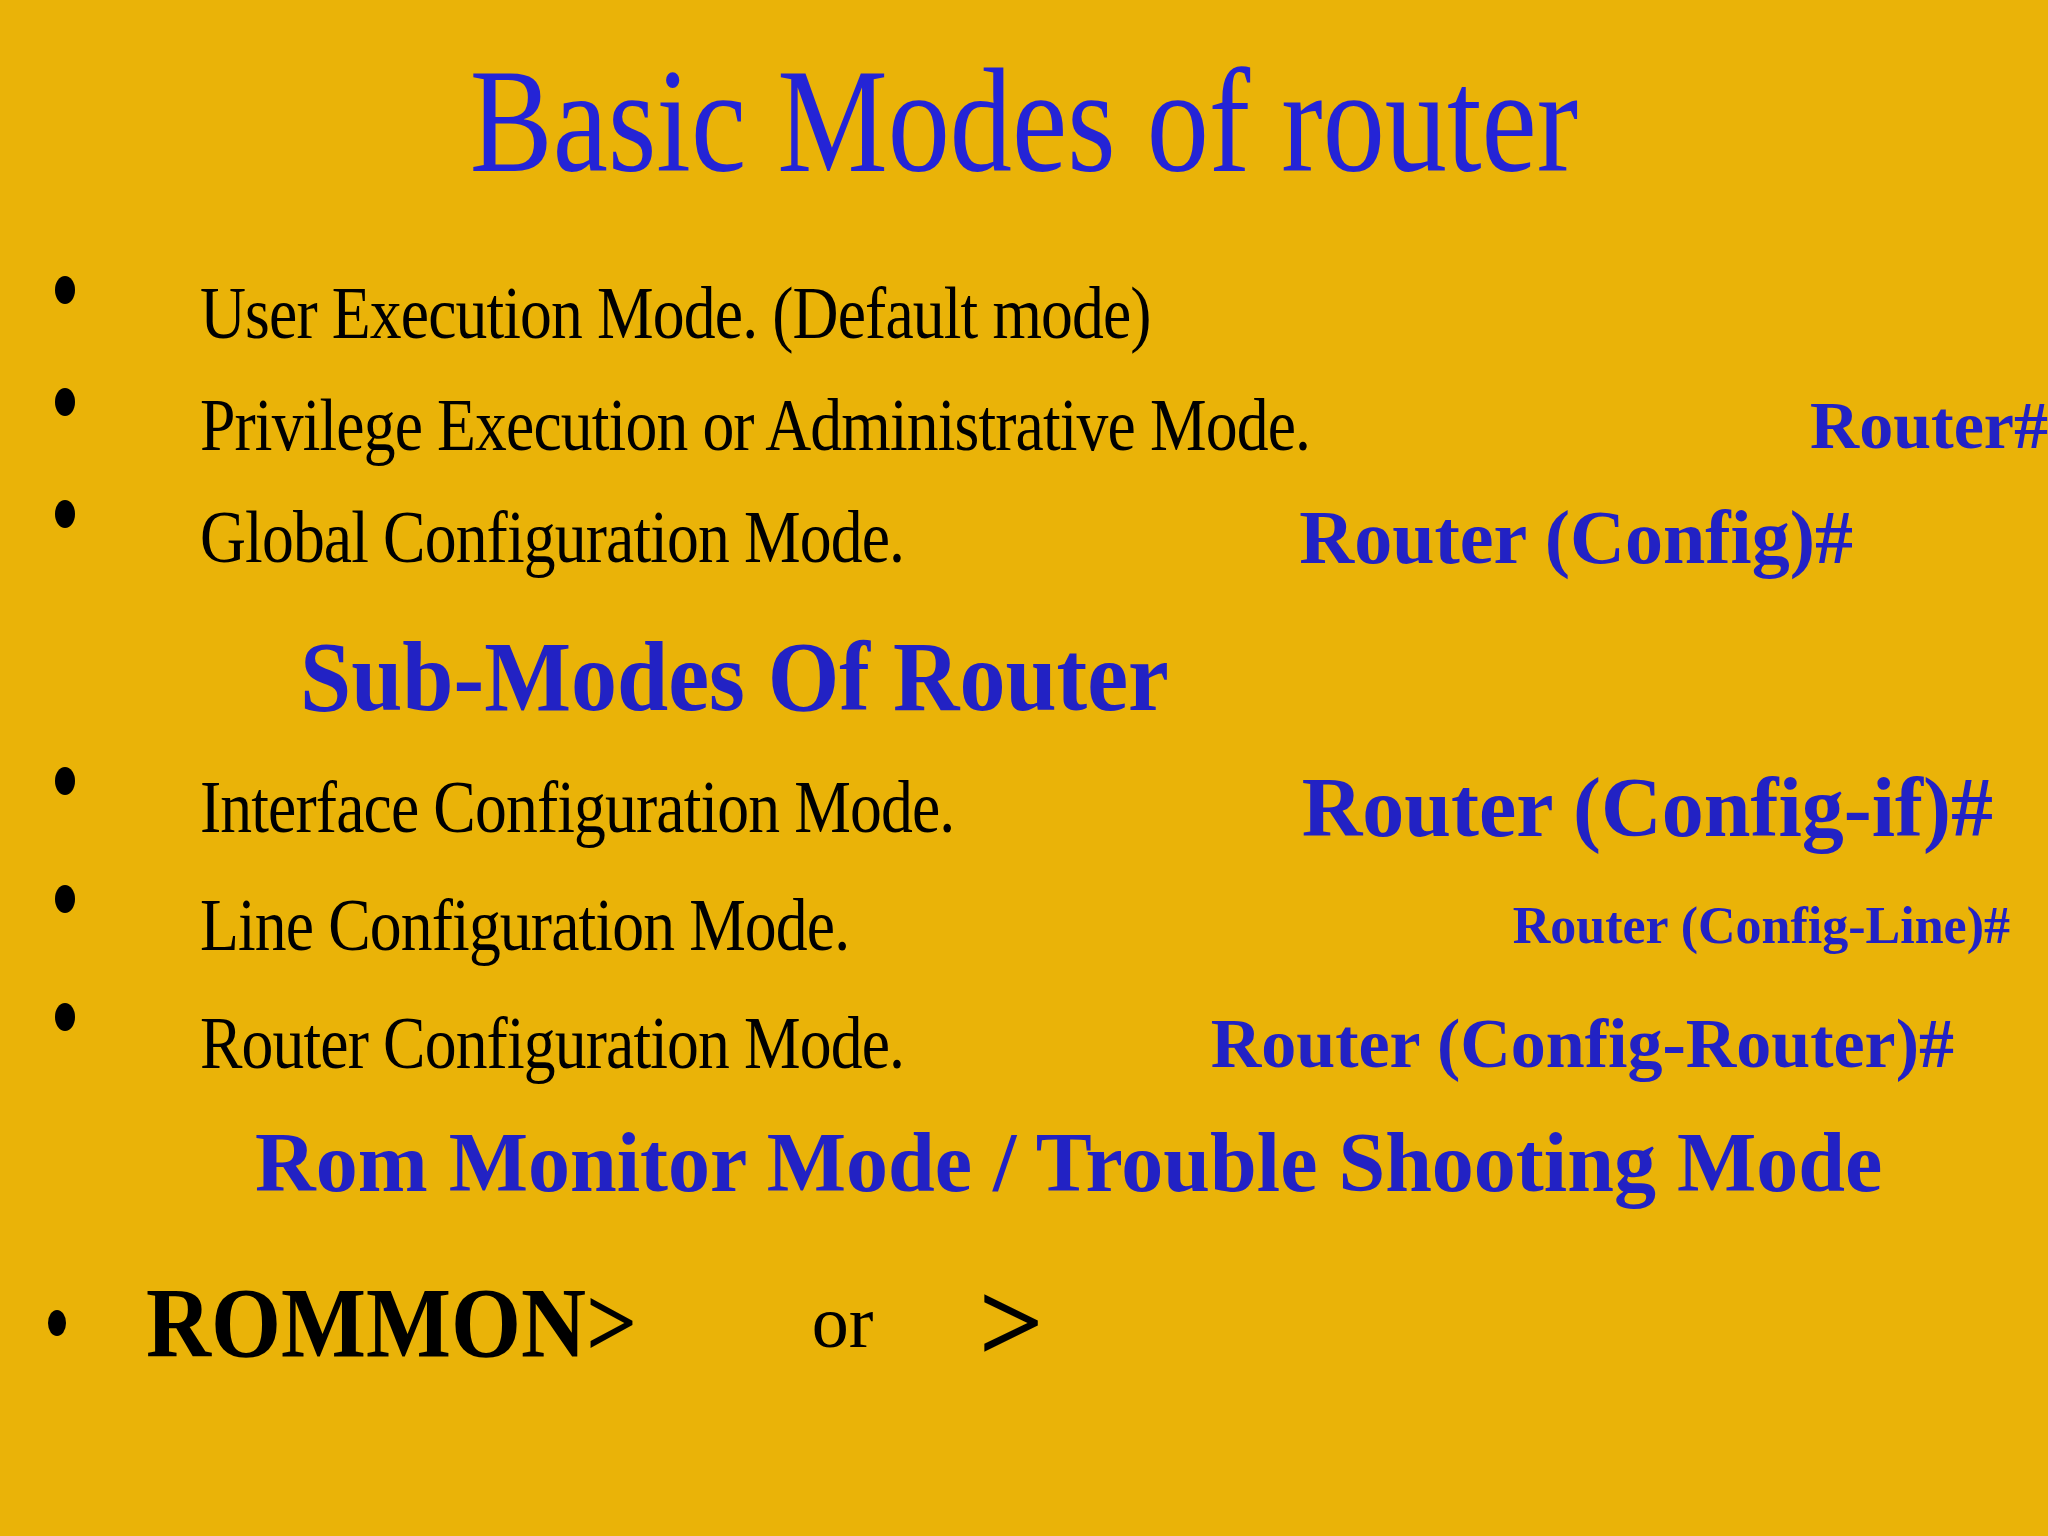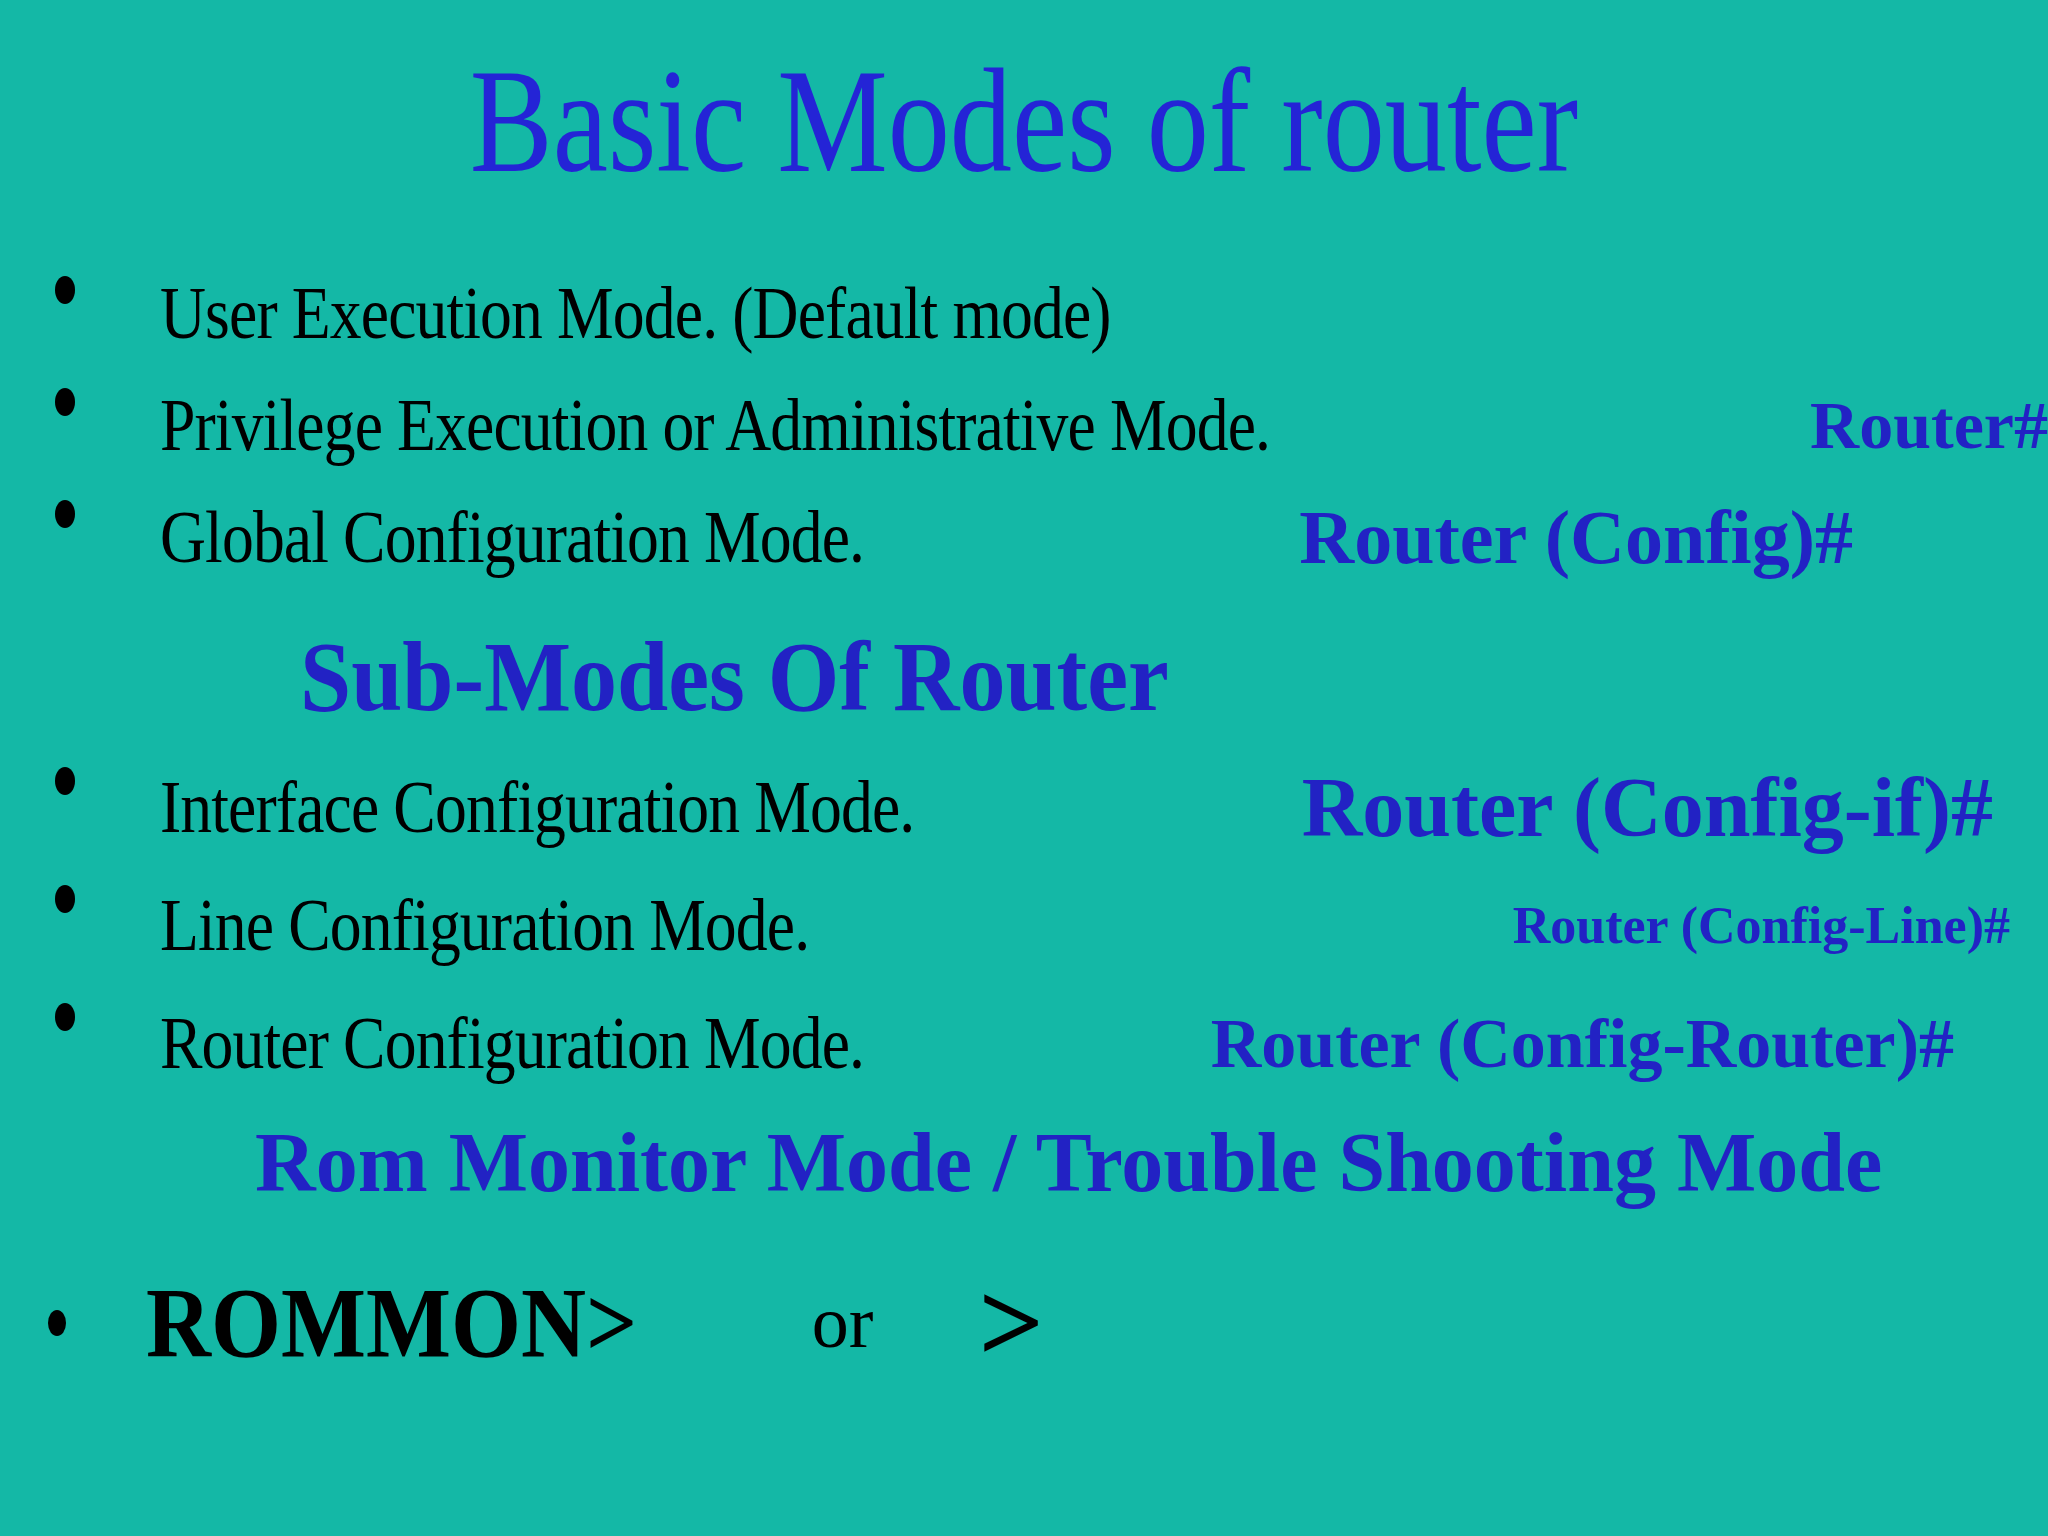--- a/index.html
+++ b/index.html
@@ -4,21 +4,21 @@
 <style>
   html, body {
     margin: 0;
     padding: 0;
     background: #ffffff;
   }
   .slide {
     position: relative;
     width: 2048px;
     height: 1536px;
-    background: #14b8a6;
+    background: #eab308;
     overflow: hidden;
     font-family: "Liberation Serif", "DejaVu Serif", serif;
     box-sizing: border-box;
     padding-top: 40px;
   }
   .title {
     margin: 0 0 55px 0;
     text-align: center;
     font-size: 148px;
     line-height: 1.1;
@@ -26,20 +26,21 @@
     color: #2424d6;
     transform: scaleX(0.84);
     transform-origin: center;
     white-space: nowrap;
   }
   .row {
     display: flex;
     align-items: center;
     height: 112px;
     box-sizing: border-box;
+    gap: 40px;
   }
   .row.sub {
     height: 118px;
   }
   .bullet {
     flex: none;
     width: 20px;
     height: 28px;
     border-radius: 50%;
     background: #000000;

